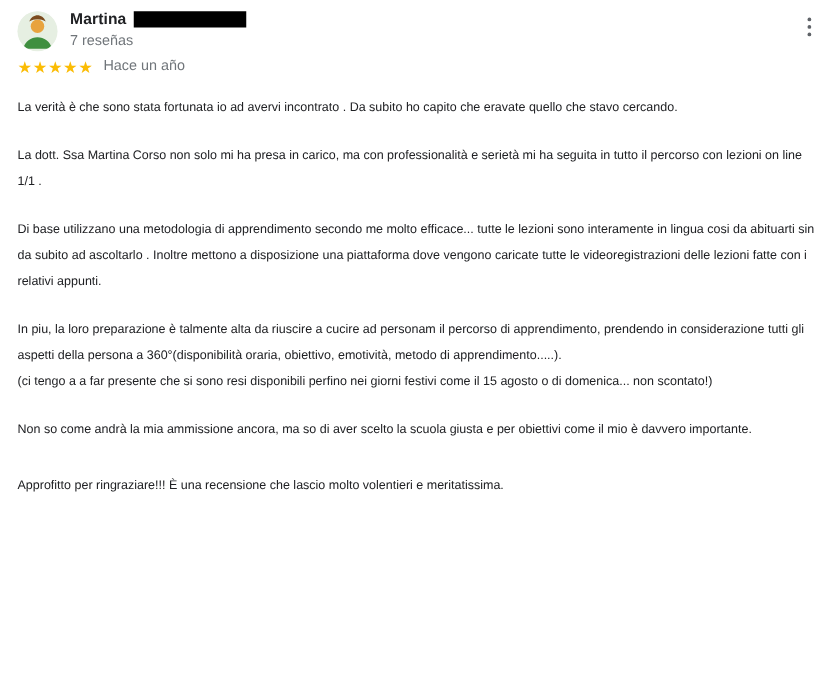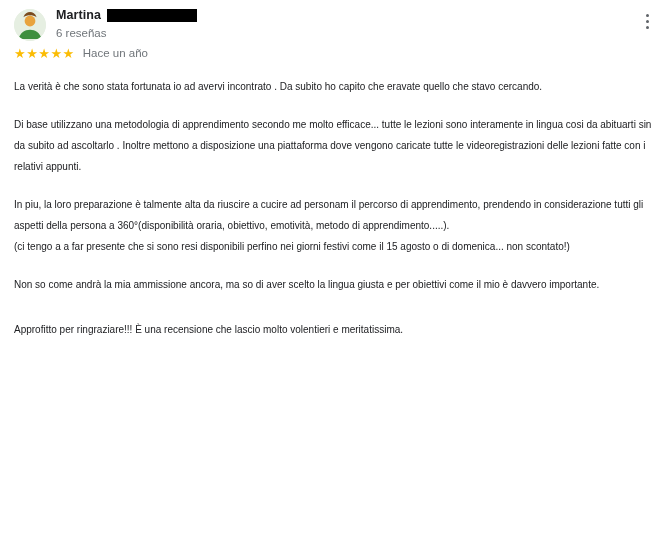--- a/index.html
+++ b/index.html
@@ -153,37 +153,38 @@
           <path d="M4.5 30c1.6-6.1 6.2-9.2 11.5-9.2S26 23.9 27.6 30z" fill="#3f8f3f"></path>
           <path d="M9.4 8.2c1.2-3.4 4-5.1 6.6-5.1s5.4 1.7 6.6 5.1c-2.1-1.3-4.3-1.9-6.6-1.9s-4.5.6-6.6 1.9z" fill="#7a4b1e"></path>
         </svg>
       </span>
     </div>
     <div class="header-text">
       <div class="name-row">
         <span class="reviewer-name">Martina</span>
         <span class="redaction"></span>
       </div>
-      <div class="review-count">6 reseñas</div>
+      <div class="review-count">7 reseñas</div>
     </div>
   </div>
 
   <div class="meta-row">
     <span class="stars">★★★★★</span>
     <span class="time-ago">Hace un año</span>
   </div>
 
   <div class="menu-button">
     <i></i>
       <i></i>
       <i></i>
   </div>
 
   <div class="review-body">
     <p class="para">La verità è che sono stata fortunata io ad avervi incontrato . Da subito ho capito che eravate quello che stavo cercando.</p>
+    <p class="para">La dott. Ssa Martina Corso non solo mi ha presa in carico, ma con professionalità e serietà mi ha seguita in tutto il percorso con lezioni on line 1/1 .</p>
     <p class="para">Di base utilizzano una metodologia di apprendimento secondo me molto efficace... tutte le lezioni sono interamente in lingua cosi da abituarti sin da subito ad ascoltarlo . Inoltre mettono a disposizione una piattaforma dove vengono caricate tutte le videoregistrazioni delle lezioni fatte con i relativi appunti.</p>
     <p class="para">In piu, la loro preparazione è talmente alta da riuscire a cucire ad personam il percorso di apprendimento, prendendo in considerazione tutti gli aspetti della persona a 360°(disponibilità oraria, obiettivo, emotività, metodo di apprendimento.....).
 (ci tengo a a far presente che si sono resi disponibili perfino nei giorni festivi come il 15 agosto o di domenica... non scontato!)</p>
-    <p class="para">Non so come andrà la mia ammissione ancora, ma so di aver scelto la lingua giusta e per obiettivi come il mio è davvero importante.</p>
+    <p class="para">Non so come andrà la mia ammissione ancora, ma so di aver scelto la scuola giusta e per obiettivi come il mio è davvero importante.</p>
     <p class="para">Approfitto per ringraziare!!! È una recensione che lascio molto volentieri e meritatissima.</p>
   </div>
 
 </div>
 
 </body></html>

